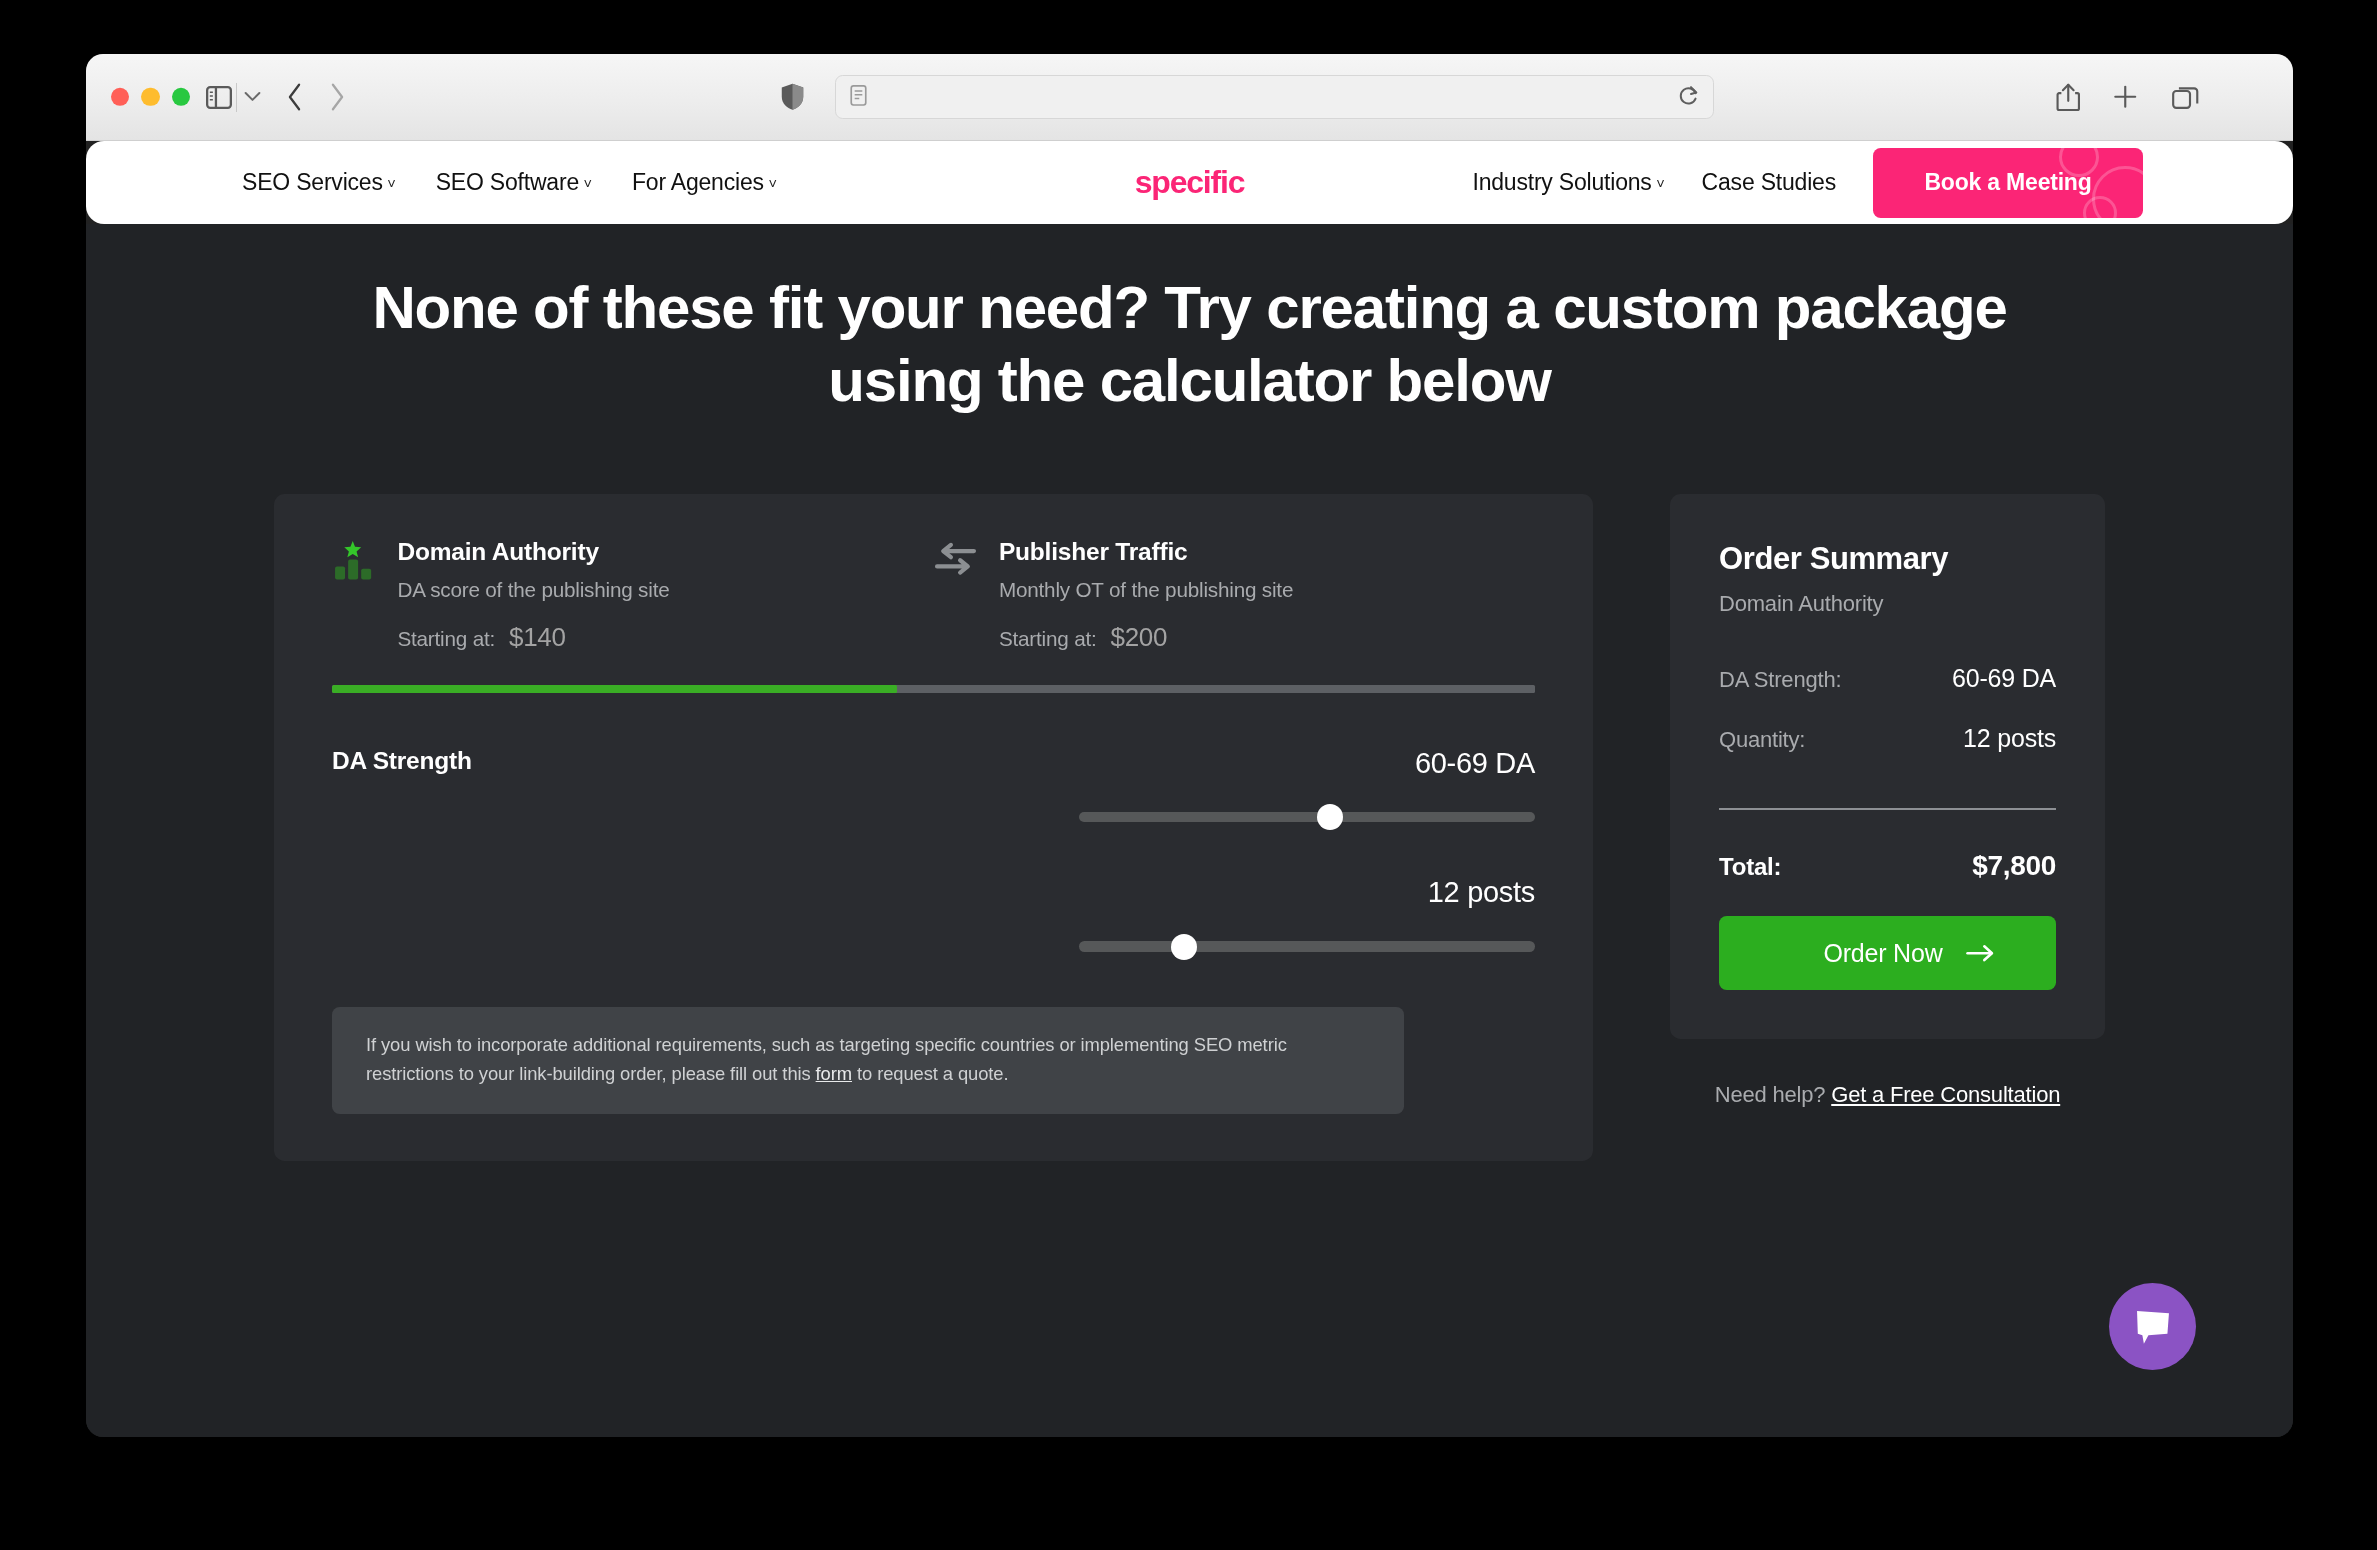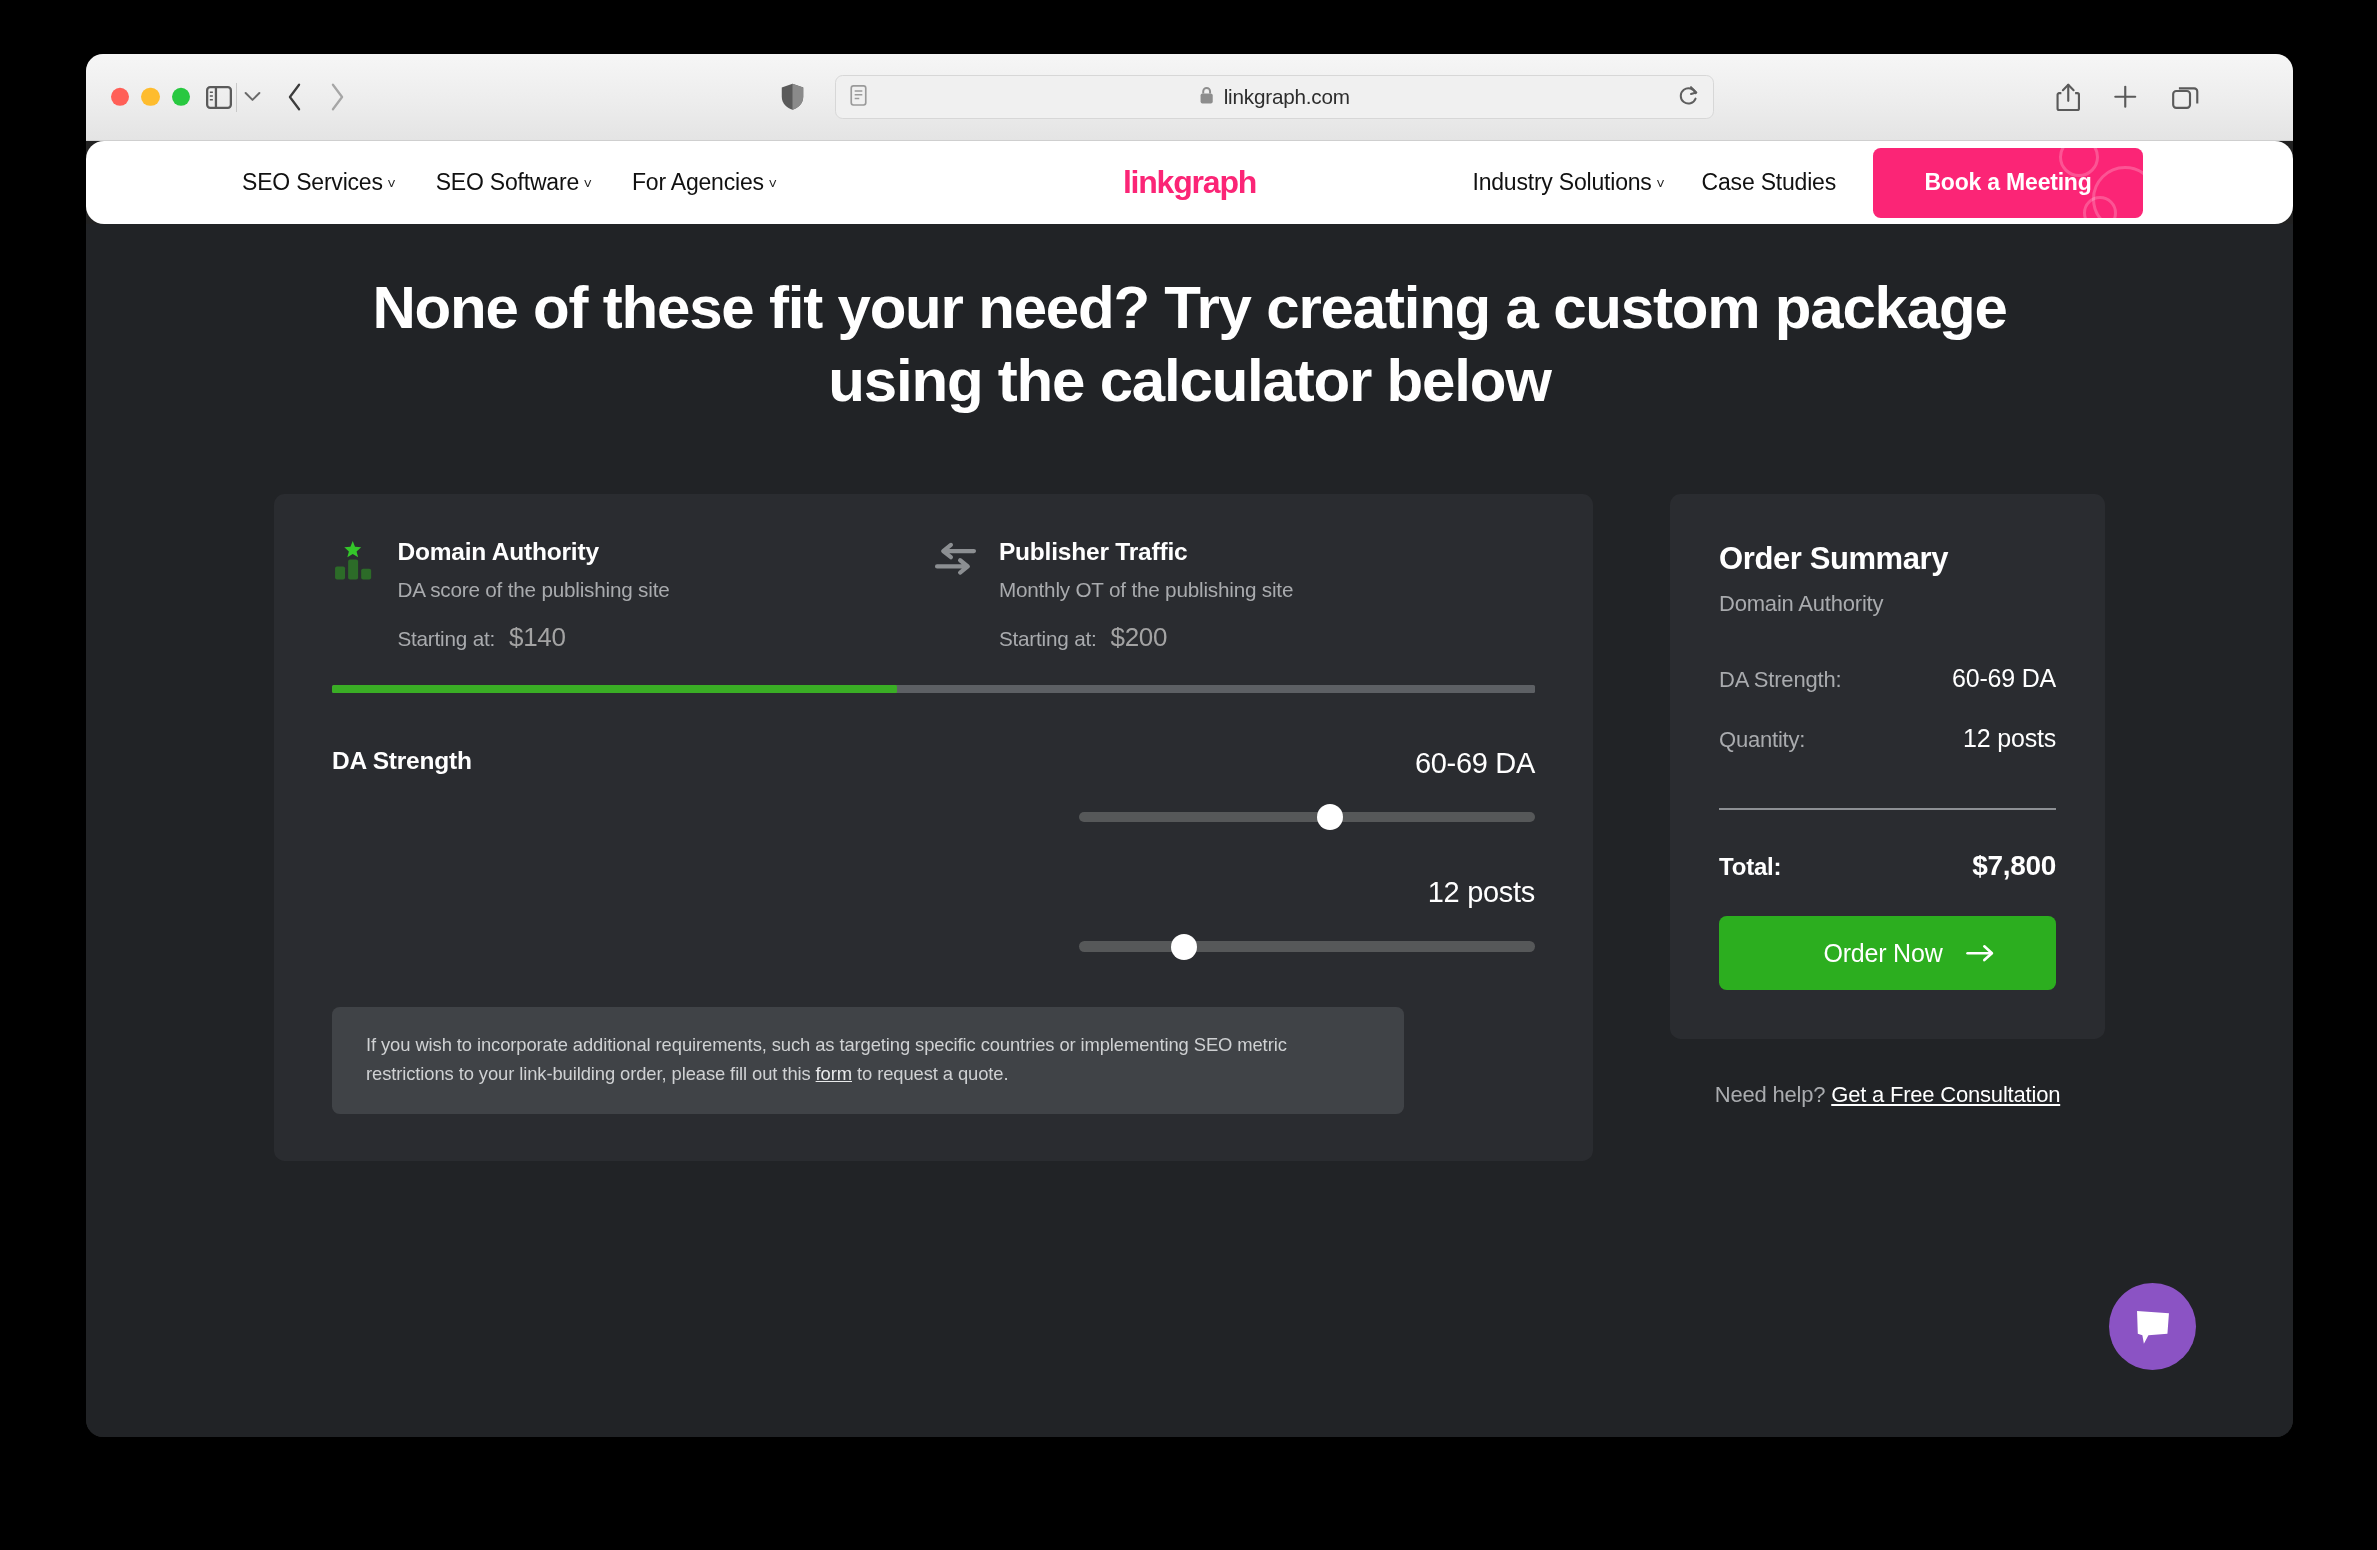--- a/index.html
+++ b/index.html
@@ -445,29 +445,20 @@
 
     <div id="url-bar">
       <span id="reader-icon">
         <svg width="17" height="21.4" viewBox="0 0 22 28" fill="none">
           <rect x="1.5" y="1.5" width="19" height="25" rx="3" stroke="#9a9a9a" stroke-width="2.2"></rect>
           <line x1="6" y1="8" x2="16" y2="8" stroke="#9a9a9a" stroke-width="2"></line>
           <line x1="6" y1="13" x2="16" y2="13" stroke="#9a9a9a" stroke-width="2"></line>
           <line x1="6" y1="18" x2="12" y2="18" stroke="#9a9a9a" stroke-width="2"></line>
         </svg>
       </span>
-      <div id="url-center">
-        <span>
-          <svg width="15.3" height="19" viewBox="0 0 20 25" fill="none">
-            <rect x="2" y="10" width="16" height="13" rx="2.5" fill="#8d8d8d"></rect>
-            <path d="M5.5 10 V7 a4.5 4.5 0 0 1 9 0 V10" stroke="#8d8d8d" stroke-width="2.6" fill="none"></path>
-          </svg>
-        </span>
-        <span id="url-text">linkgraph.com</span>
-      </div>
       <span id="reload-btn">
         <svg width="21.4" height="23" viewBox="0 0 28 30" fill="none">
           <path d="M23 12 A10 10 0 1 0 23 19" stroke="#5e5e5e" stroke-width="2.6" fill="none" stroke-linecap="round"></path>
           <path d="M17 4 L24 11 L17 13" stroke="#5e5e5e" stroke-width="2.6" fill="none" stroke-linecap="round" stroke-linejoin="round"></path>
         </svg>
       </span>
     </div>
 
     <div class="tb-btn" id="share-btn">
       <svg width="24.5" height="29" viewBox="0 0 32 38" fill="none">
@@ -499,21 +490,21 @@
       <div class="nav-link">
         <span>SEO Software</span>
         <span class="caret">˅</span>
       </div>
       <div class="nav-link">
         <span>For Agencies</span>
         <span class="caret">˅</span>
       </div>
     </div>
 
-    <div id="logo" style="color: rgb(251, 37, 118);">linkgraph</div>
+    <div id="logo" style="color: rgb(251, 37, 118);">specific</div>
 
     <div id="nav-right">
       <div class="nav-link">
         <span>Industry Solutions</span>
         <span class="caret">˅</span>
       </div>
       <div class="nav-link">
         <span>Case Studies</span>
       </div>
       <div id="book-btn" style="background: rgb(251, 37, 118);">

